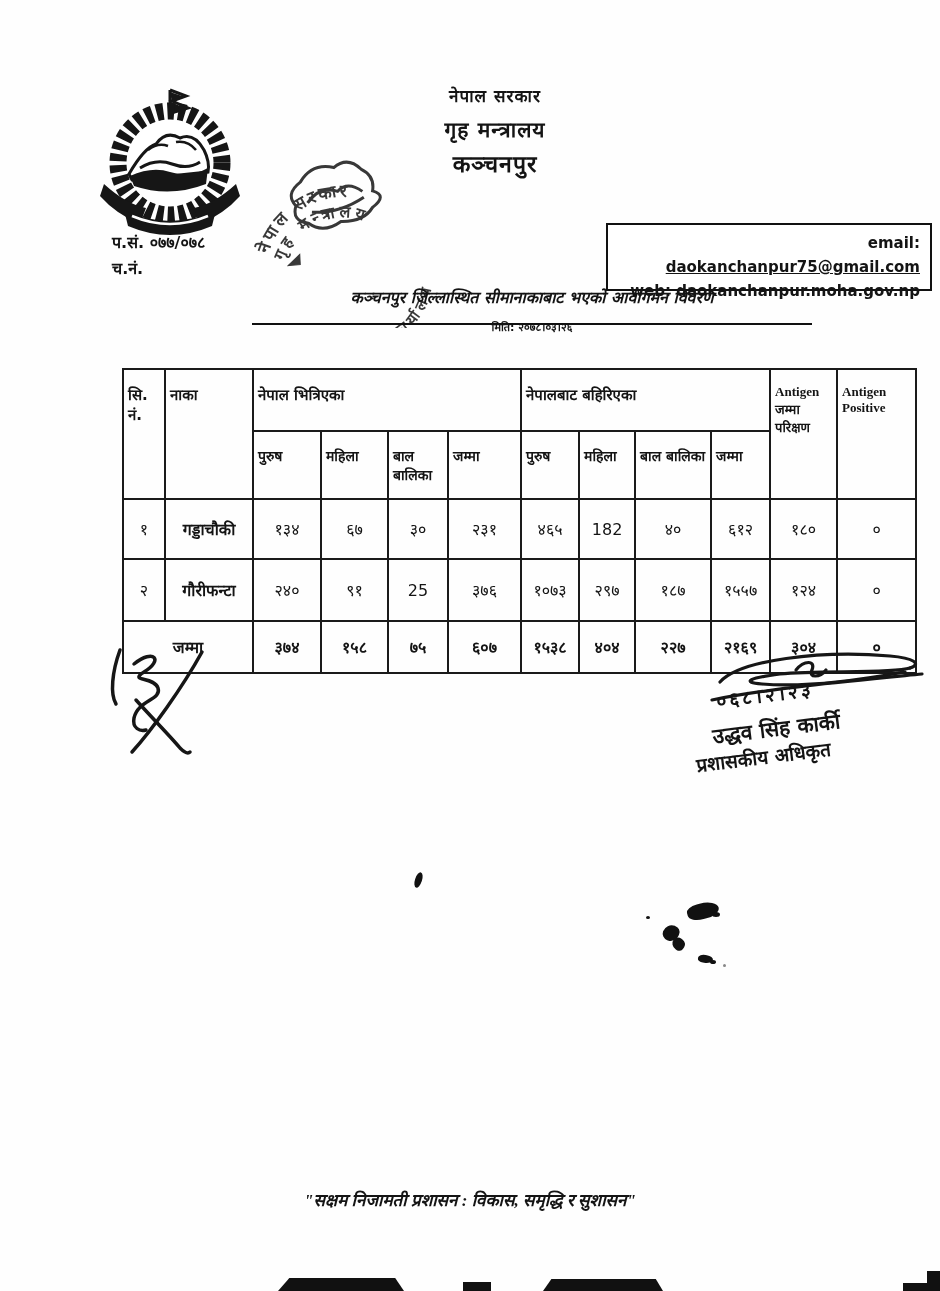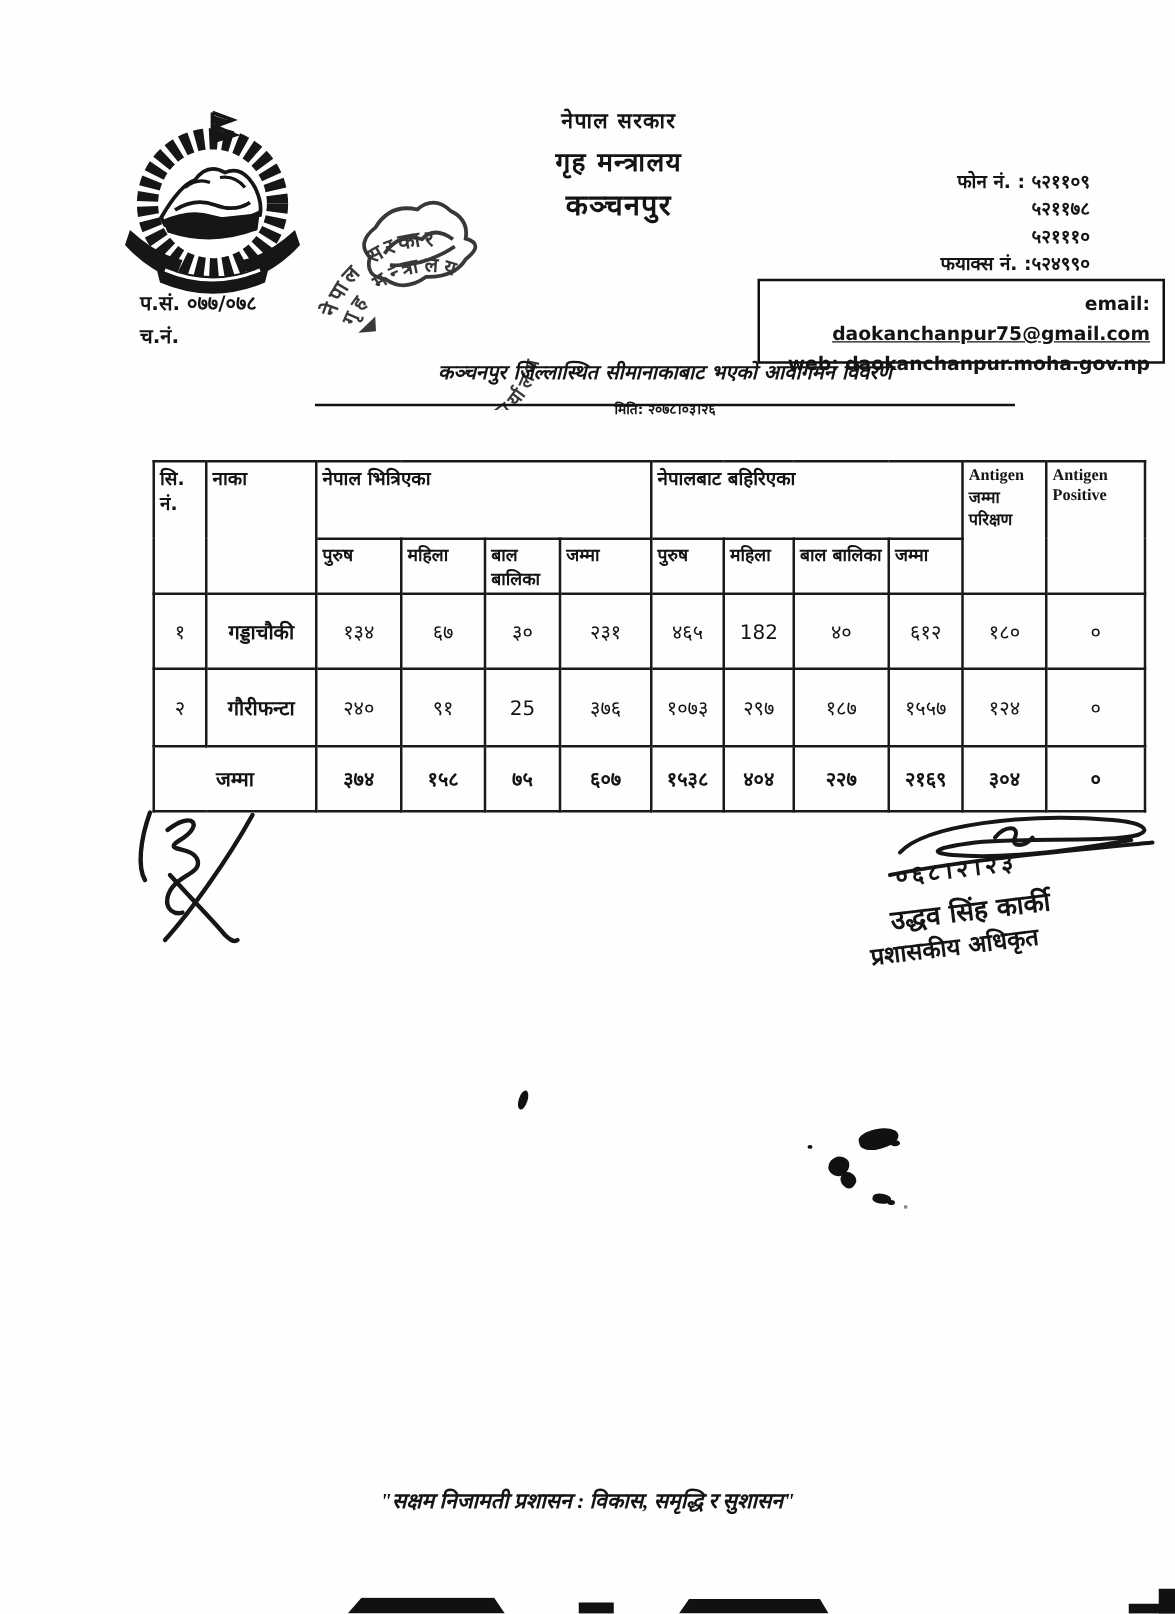--- a/index.html
+++ b/index.html
@@ -35,21 +35,21 @@
   .subject {
     left:252px; top:286px; width:560px; text-align:center;
     font-size:16px; font-weight:bold;
     border-bottom:2.5px solid #111; padding-bottom:15px;font-style:italic;
   }
   .docdate { left:252px; top:319px; width:560px; text-align:center; font-size:11px; font-weight:bold; }
 
   
   table.main { position:absolute; left:122px; top:368px; border-collapse:collapse; table-layout:fixed; width:793px; }
   table.main td, table.main th {
-    border:2px solid #1a1a1a; padding:2px 4px; overflow:hidden;margin-left:46px;
+    border:2px solid #1a1a1a; padding:14px 4px; overflow:hidden;margin-left:46px;
   }
   th.grp { font-size:15px; font-weight:bold; vertical-align:top; text-align:left; height:62px; }
   th.corner { font-size:15px; font-weight:bold; vertical-align:top; text-align:left; }
   th.sub { font-size:14px; font-weight:bold; vertical-align:top; text-align:left; height:36px; }
   th.eng { font-size:13px; font-weight:bold; vertical-align:top; text-align:left; font-family:"Liberation Serif", serif; }
   td.num { text-align:center; vertical-align:middle; font-size:16px; font-weight:500; }
   td.naka { text-align:center; vertical-align:middle; font-size:16px; font-weight:bold; }
   tr.r1 td { height:60px; }
   tr.r2 td { height:62px; }
   tr.tot td { height:52px; font-weight:bold; }
@@ -141,26 +141,20 @@
       </text>
     </g>
   </svg>
 
   <div class="abs head-center">
     <div class="head-govt">नेपाल सरकार</div>
     <div class="head-ministry">गृह मन्त्रालय</div>
     <div class="head-district">कञ्चनपुर</div>
   </div>
 
-  <div class="abs phone-block">
-    <div>फोन नं. : ५२११०९</div>
-    <div>५२११७८</div>
-    <div>५२१११०</div>
-    <div>फयाक्स नं. :५२४९९०</div>
-  </div>
 
   <div class="abs contact-box">
     <div>
       <span>email:</span>
       <span class="u">daokanchanpur75@gmail.com</span>
     </div>
     <div>
       <span>web:</span>
       <span>daokanchanpur.moha.gov.np</span>
     </div>

